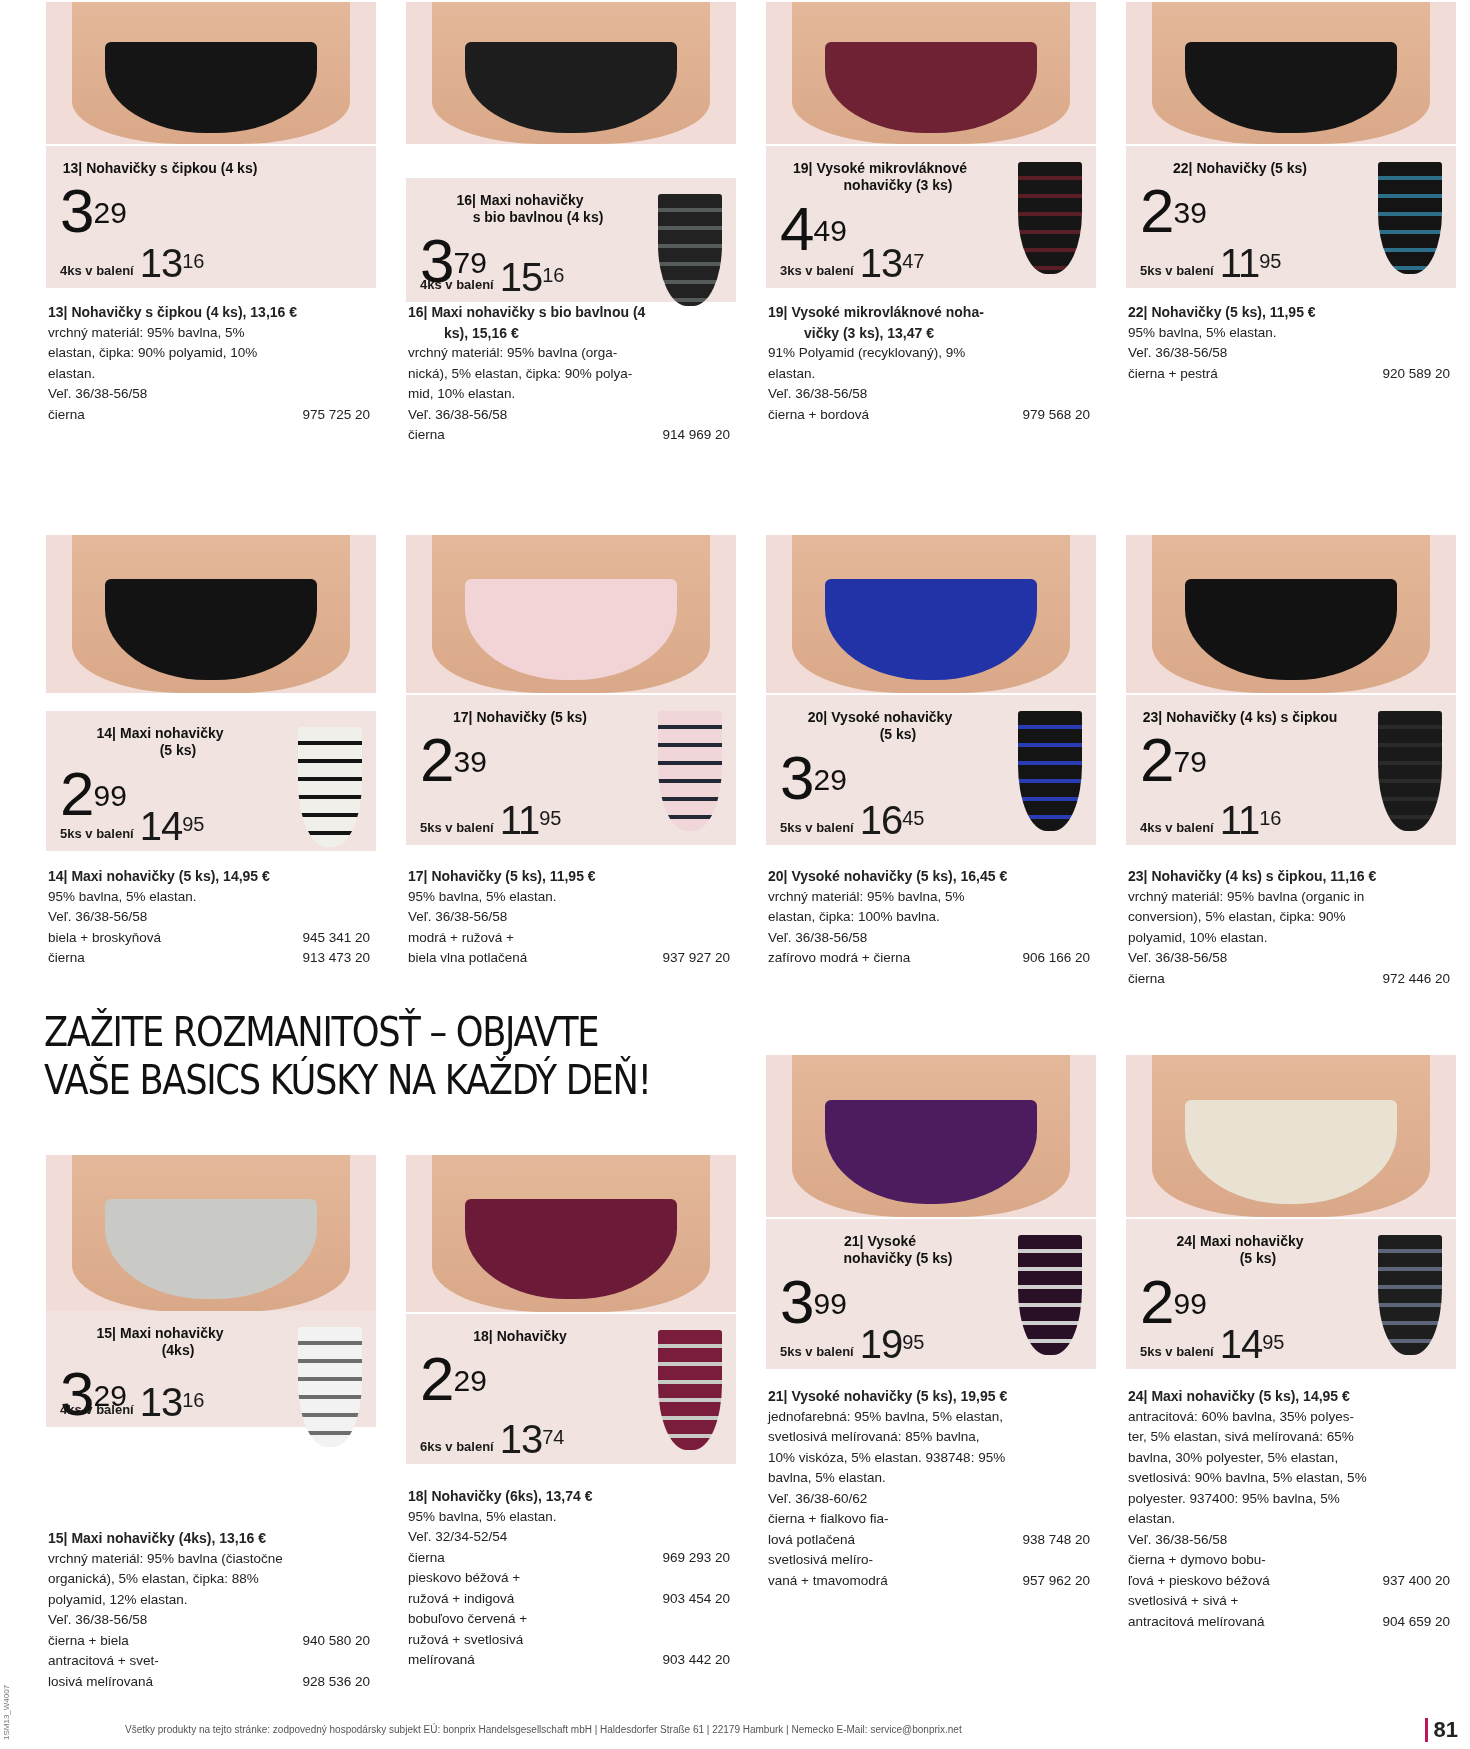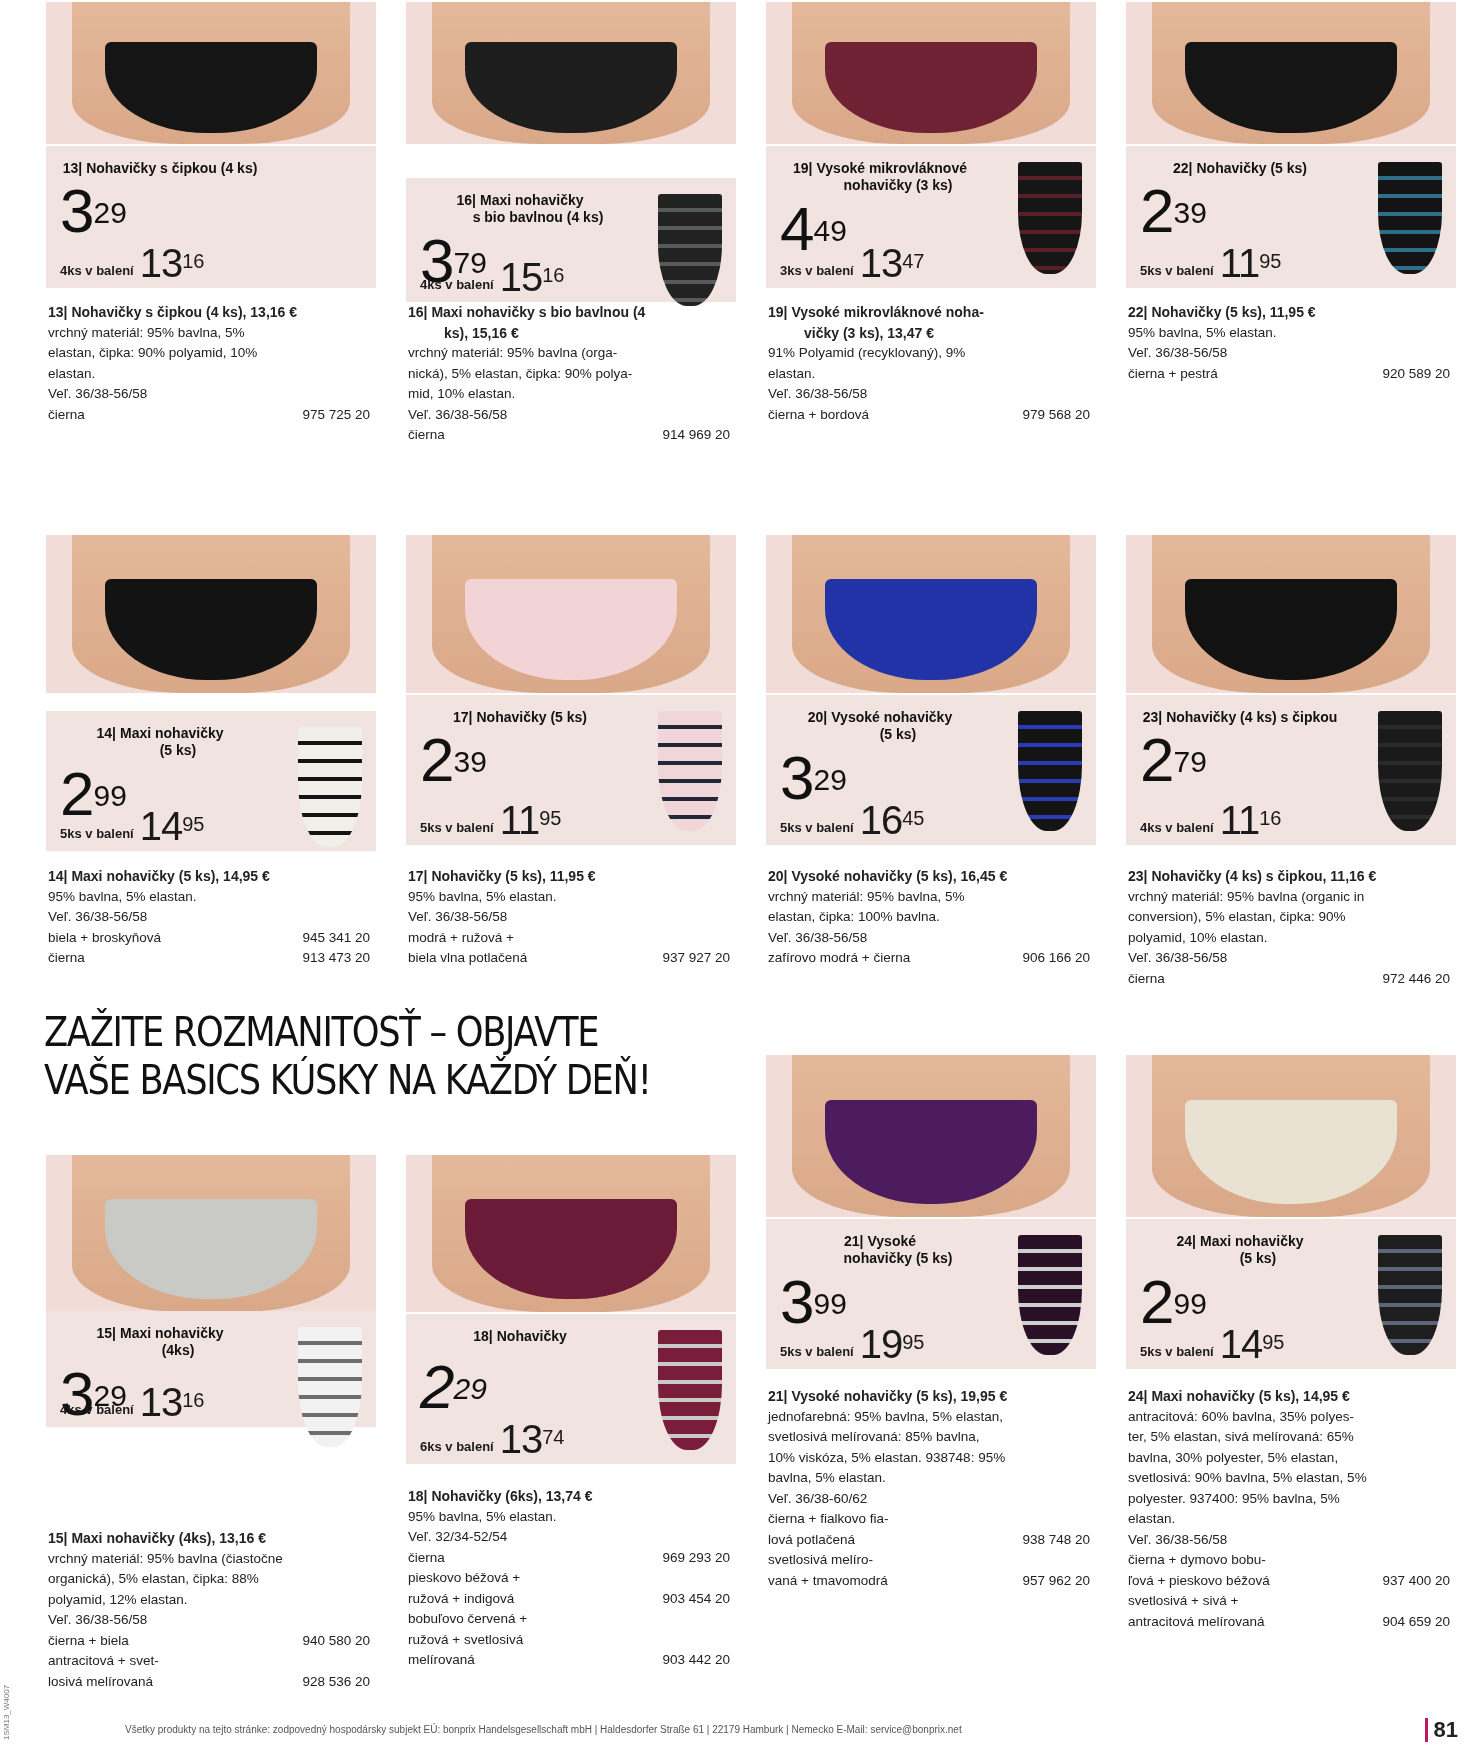--- a/index.html
+++ b/index.html
@@ -297,21 +297,21 @@
         <span class="code">928 536 20</span>
       </div>
     </div>
     <div class="card" style="left: 406px; top: 1155px;">
       <div class="photo" style="height: 157px;">
         <div class="skin"></div>
         <div class="garment" style="background: rgb(107, 26, 56);"></div>
       </div>
       <div class="pricebox" style="top: 159px; height: 150px;">
         <div class="ptitle"><span class="num">18|</span><span>Nohavičky</span></div>
-        <div class="price-big" style="top: 40px; font-style: italic;"><span>2</span><sup>29</sup></div>
+        <div class="price-big" style="top: 32px;"><span>2</span><sup>29</sup></div>
         <div class="pack">
           <span class="pack-label">6ks v balení</span>
           <span class="pack-price"><span>13</span><sup>74</sup></span>
         </div>
         <div class="thumb" style="right: 14px; top: 16px; width: 64px; height: 120px;">
           <div class="stack" style="background: repeating-linear-gradient(rgb(122, 28, 60) 0px, rgb(122, 28, 60) 14px, rgb(200, 202, 198) 14px, rgb(200, 202, 198) 18px);"></div>
         </div>
       </div>
     </div>
     <div class="desc" style="left: 408px; top: 1486px;">

